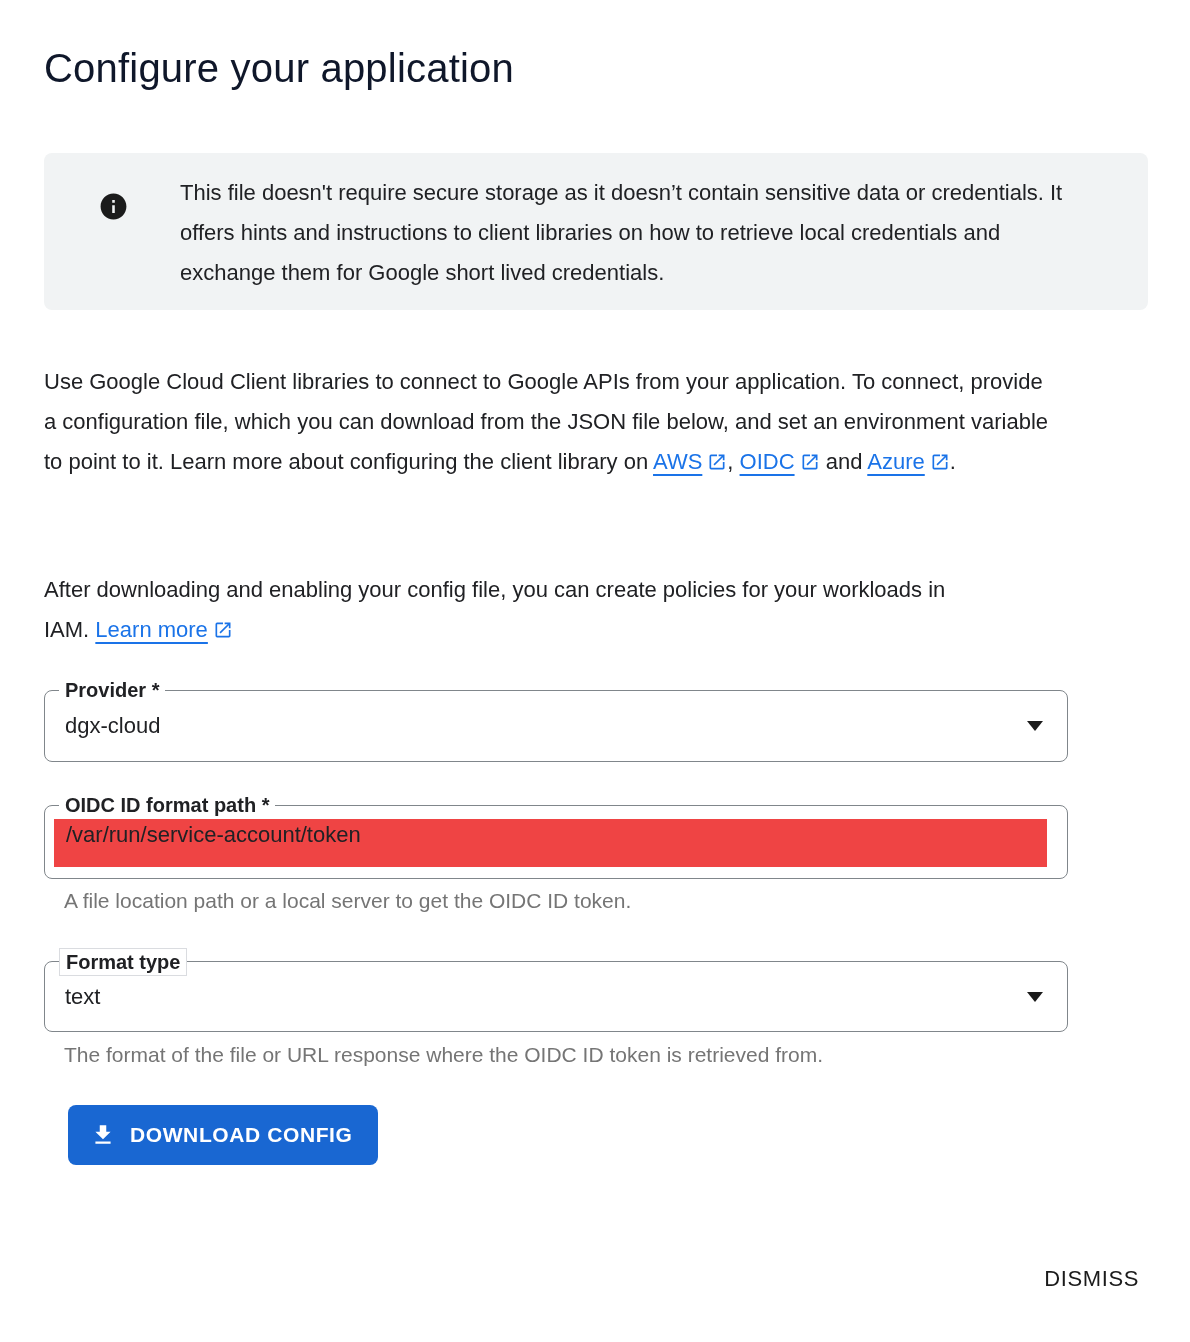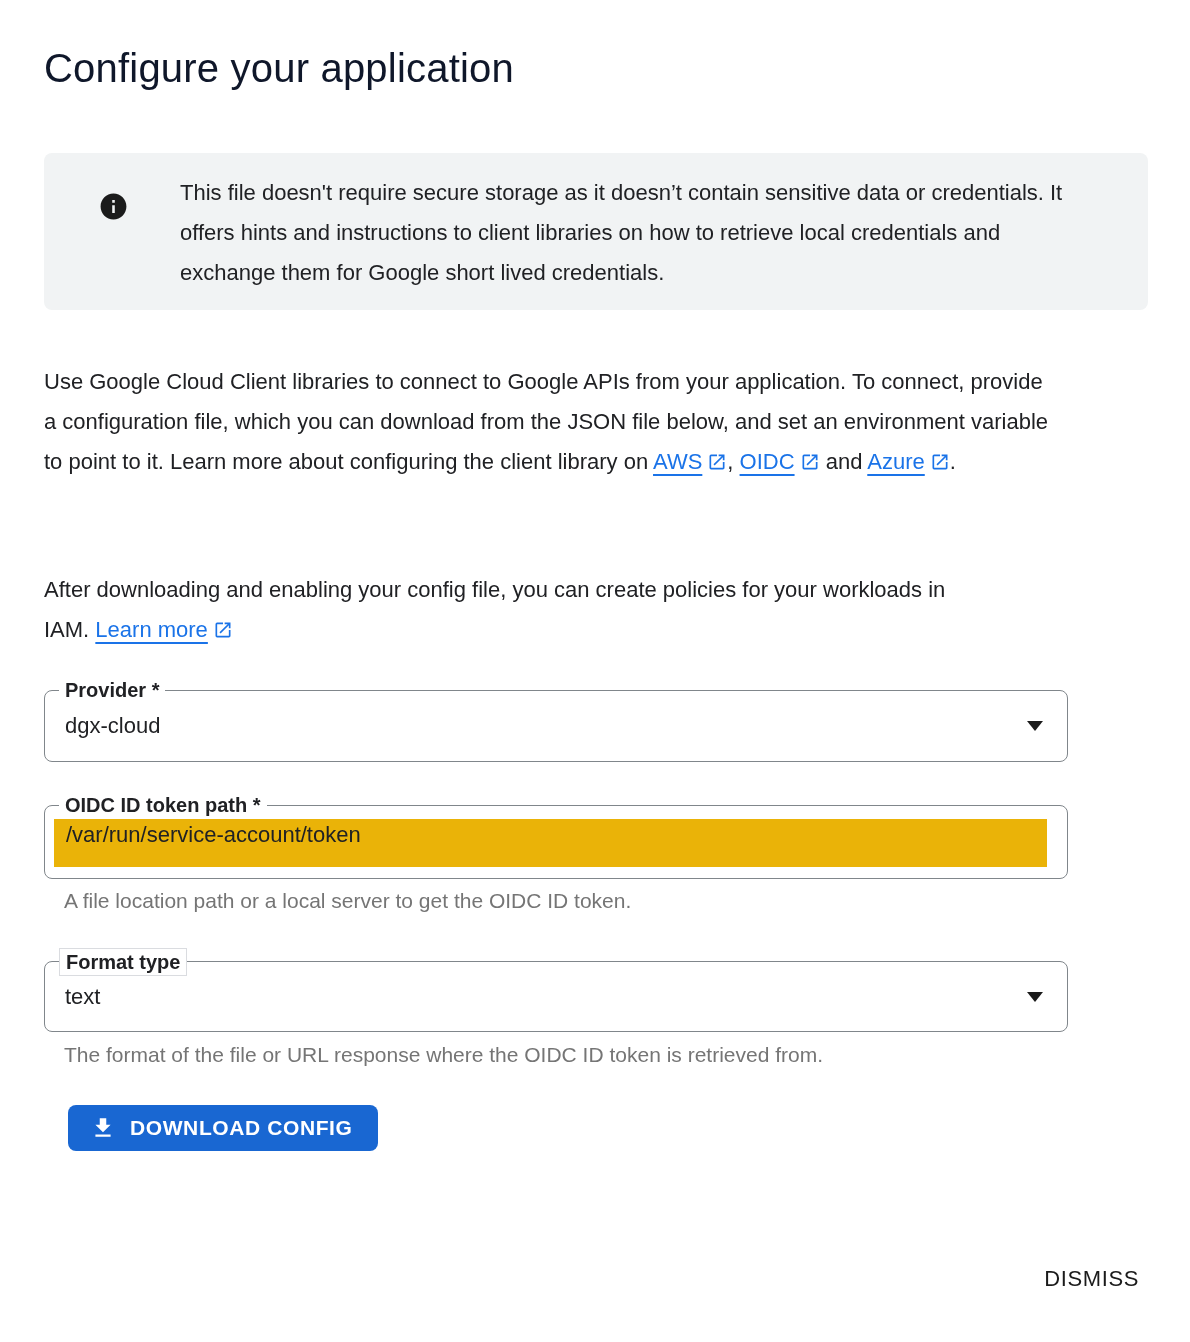--- a/index.html
+++ b/index.html
@@ -63,33 +63,33 @@
     position: absolute; right: 24px; top: 50%; margin-top: -5px;
     width: 0; height: 0;
     border-left: 8px solid transparent; border-right: 8px solid transparent;
     border-top: 10px solid #1b1b1b;
   }
 
   .field-input { height: 74px; }
   .text-input {
     position: absolute; left: 9px; top: 13px; right: 20px; bottom: 13px;
     width: calc(100% - 29px); height: 48px;
-    background: #eab308; border: none; outline: none;
+    background: #ef4444; border: none; outline: none;
     font-family: "Liberation Sans", "DejaVu Sans", sans-serif;
     font-size: 22px; color: #202124; padding: 0 0 16px 12px;
   }
 
   .helper {
     position: absolute; left: 64px;
     font-size: 21px; color: #757575; line-height: 24px;
   }
 
   
   .primary-btn {
-    position: absolute; left: 68px; top: 1105px; height: 46px;
+    position: absolute; left: 68px; top: 1105px; height: 60px;
     display: flex; align-items: center; gap: 14px;
     background: #1967d2; color: #ffffff; border: none; border-radius: 8px;
     padding: 0 26px 0 22px; cursor: pointer;
     font-family: "Liberation Sans", "DejaVu Sans", sans-serif;
     font-size: 21px; font-weight: 700; letter-spacing: 0.6px;
   }
   .primary-btn svg { width: 26px; height: 26px; display: block; }
   .primary-btn svg path { fill: #ffffff; }
 
   
@@ -128,21 +128,21 @@
           <path d="M19 19H5V5h7V3H5a2 2 0 0 0-2 2v14a2 2 0 0 0 2 2h14c1.1 0 2-.9 2-2v-7h-2v7zM14 3v2h3.59l-9.83 9.83 1.41 1.41L19 6.41V10h2V3h-7z"></path>
         </svg></a></p>
 
   <div class="field field-select" style="top: 690px;">
     <span class="field-label">Provider *</span>
     <span class="field-value">dgx-cloud</span>
     <span class="dropdown-arrow"></span>
   </div>
 
   <div class="field field-input" style="top: 805px;">
-    <span class="field-label">OIDC ID token path *</span>
+    <span class="field-label">OIDC ID format path *</span>
     <input class="text-input" type="text" value="/var/run/service-account/token" style="">
   </div>
   <p class="helper" style="top: 889px;">A file location path or a local server to get the OIDC ID token.</p>
 
   <div class="field field-select" style="top: 961px; height: 71px;">
     <span class="field-label boxed">Format type</span>
     <span class="field-value">text</span>
     <span class="dropdown-arrow"></span>
   </div>
   <p class="helper" style="top: 1043px;">The format of the file or URL response where the OIDC ID token is retrieved from.</p>

